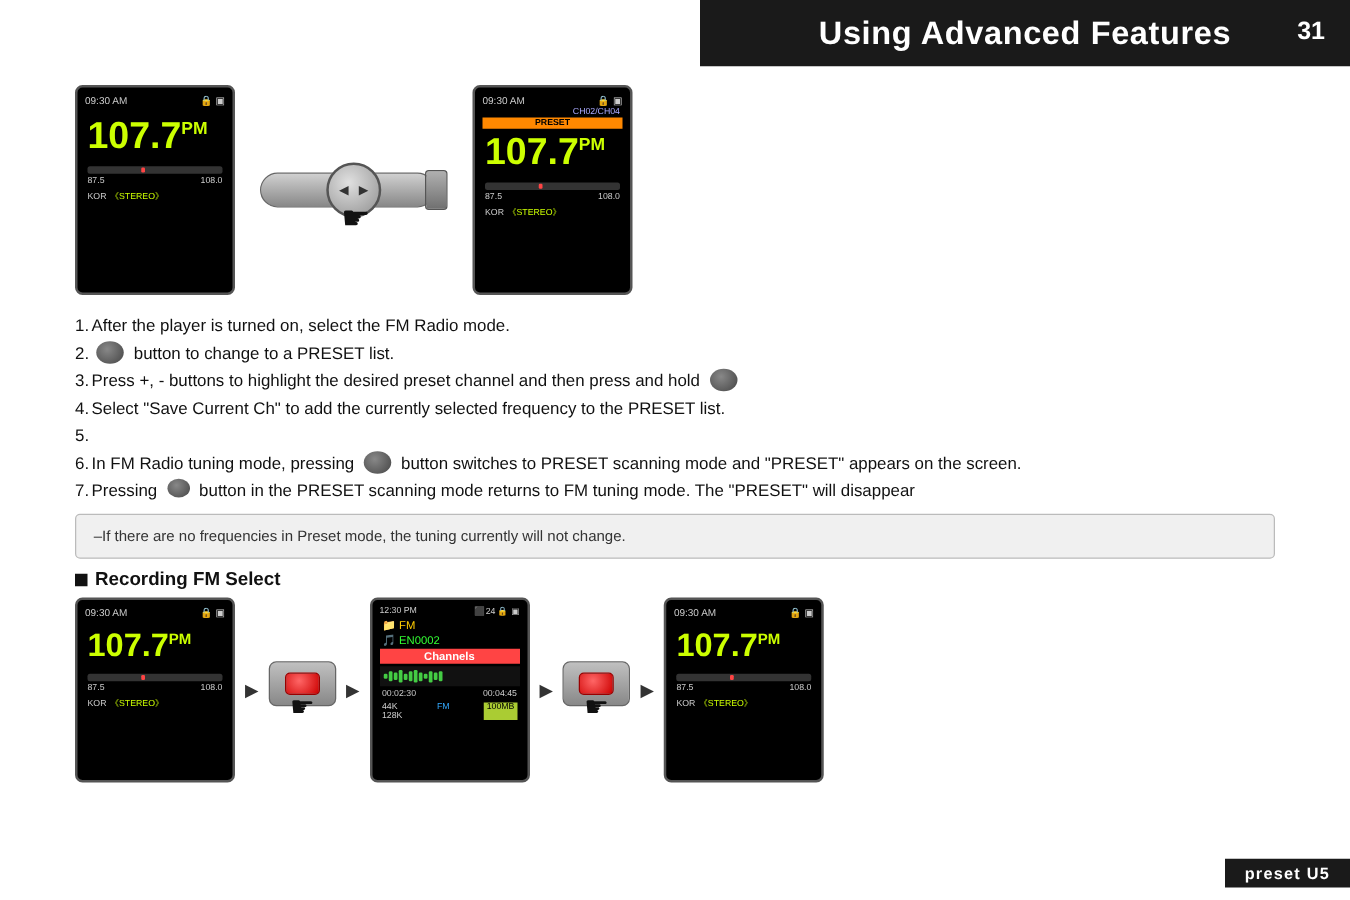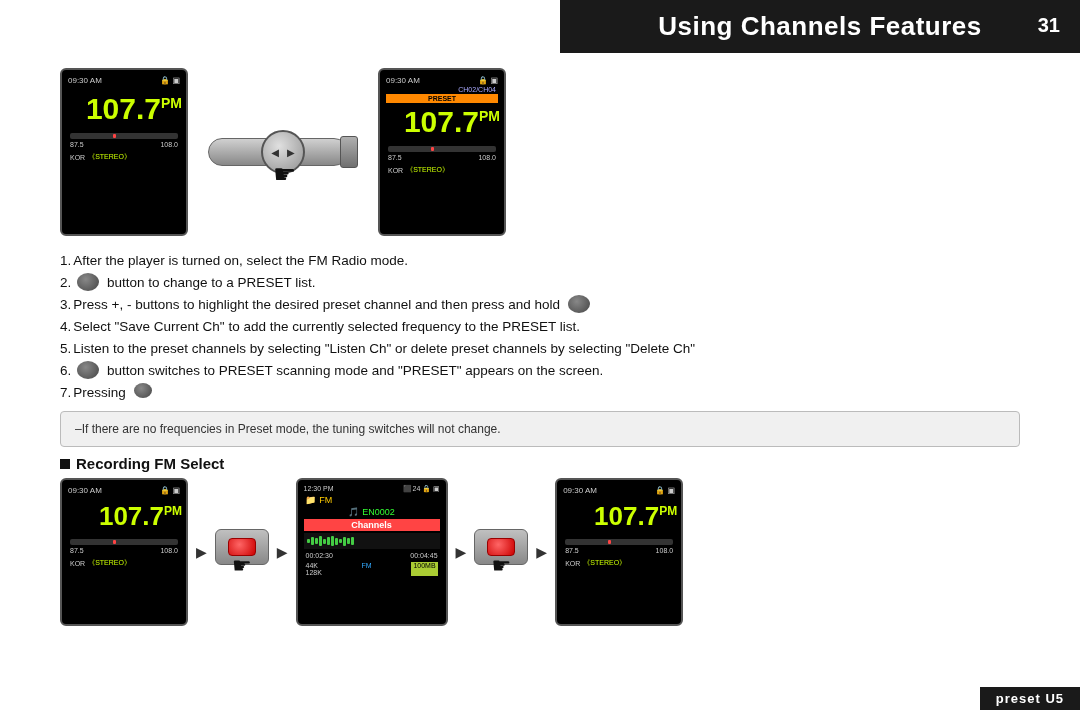--- a/index.html
+++ b/index.html
@@ -74,21 +74,21 @@
       justify-content: space-between;
       align-items: flex-start;
       color: #ccc;
       font-size: 8px;
       padding: 2px 2px 1px 2px;
     }
     .device-freq {
       color: #ccff00;
       font-size: 30px;
       font-weight: bold;
-      text-align: right;
+      text-align: left;
       padding-left: 4px;
       line-height: 1.1;
       margin-top: 6px;
     }
     .device-freq sup {
       font-size: 14px;
       color: #ccff00;
       vertical-align: super;
     }
     .device-range-bar {
@@ -317,21 +317,21 @@
     .record-hand {
       font-size: 22px;
       position: absolute;
       bottom: -14px;
       left: 50%;
       transform: translateX(-50%);
     }
 
     
     .device-screen-recording {
-      width: 152px;
+      width: 128px;
       height: 168px;
       border: 2px solid #555;
       border-radius: 6px;
       background: #000;
       padding: 4px;
       position: relative;
       flex-shrink: 0;
     }
     .rec-top {
       color: #ccc;
@@ -342,21 +342,20 @@
     }
     .rec-folder {
       color: #ffcc00;
       font-size: 9px;
       padding: 1px 4px;
     }
     .rec-file {
       color: #33ff33;
       font-size: 9px;
       padding: 1px 4px;
-      text-align: center;
     }
     .rec-status {
       background: #ff4444;
       color: #fff;
       font-size: 9px;
       font-weight: bold;
       text-align: center;
       padding: 1px 0;
       margin: 1px 2px;
     }
@@ -410,21 +409,21 @@
       font-size: 13px;
       font-weight: bold;
       padding: 4px 16px;
       letter-spacing: 1px;
     }
   </style>
 </head>
 <body>
 
 <div class="header">
-  <span class="header-title">Using Channels Features</span>
+  <span class="header-title">Using Advanced Features</span>
   <span class="page-number">31</span>
 </div>
 
 <div class="content">
 
   <div class="top-section">
 
     <div class="device-screen">
       <div class="device-top-bar">
         <span>09:30 AM</span>
@@ -492,36 +491,37 @@
       <span class="num">3.</span>
       <span>Press +, - buttons to highlight the desired preset channel and then press and hold&nbsp;</span>
       <span class="inline-button"></span>
     </li>
     <li>
       <span class="num">4.</span>
       <span>Select "Save Current Ch" to add the currently selected frequency to the PRESET list.</span>
     </li>
     <li>
       <span class="num">5.</span>
-      <span>Listen to the preset channels by selecting "Listen Ch" or delete preset channels by selecting "Delete Ch"</span>
     </li>
     <li>
       <span class="num">6.</span>
+      <span>In FM Radio tuning mode, pressing&nbsp;</span>
       <span class="inline-button"></span>
       <span>&nbsp;button switches to PRESET scanning mode and "PRESET" appears on the screen.</span>
     </li>
     <li>
       <span class="num">7.</span>
       <span>Pressing&nbsp;</span>
       <span class="inline-button-small"></span>
+      <span>&nbsp;button in the PRESET scanning mode returns to FM tuning mode. The "PRESET" will disappear</span>
     </li>
   </ol>
 
   <div class="note-box">
-    <div>–If there are no frequencies in Preset mode, the tuning switches will not change.</div>
+    <div>–If there are no frequencies in Preset mode, the tuning currently will not change.</div>
   </div>
 
   <div class="recording-header">
     <div class="square-icon"></div>
     <span class="section-title">Recording FM Select</span>
   </div>
 
   <div class="bottom-section">
 
     <div class="device-screen" style="height:148px;">

